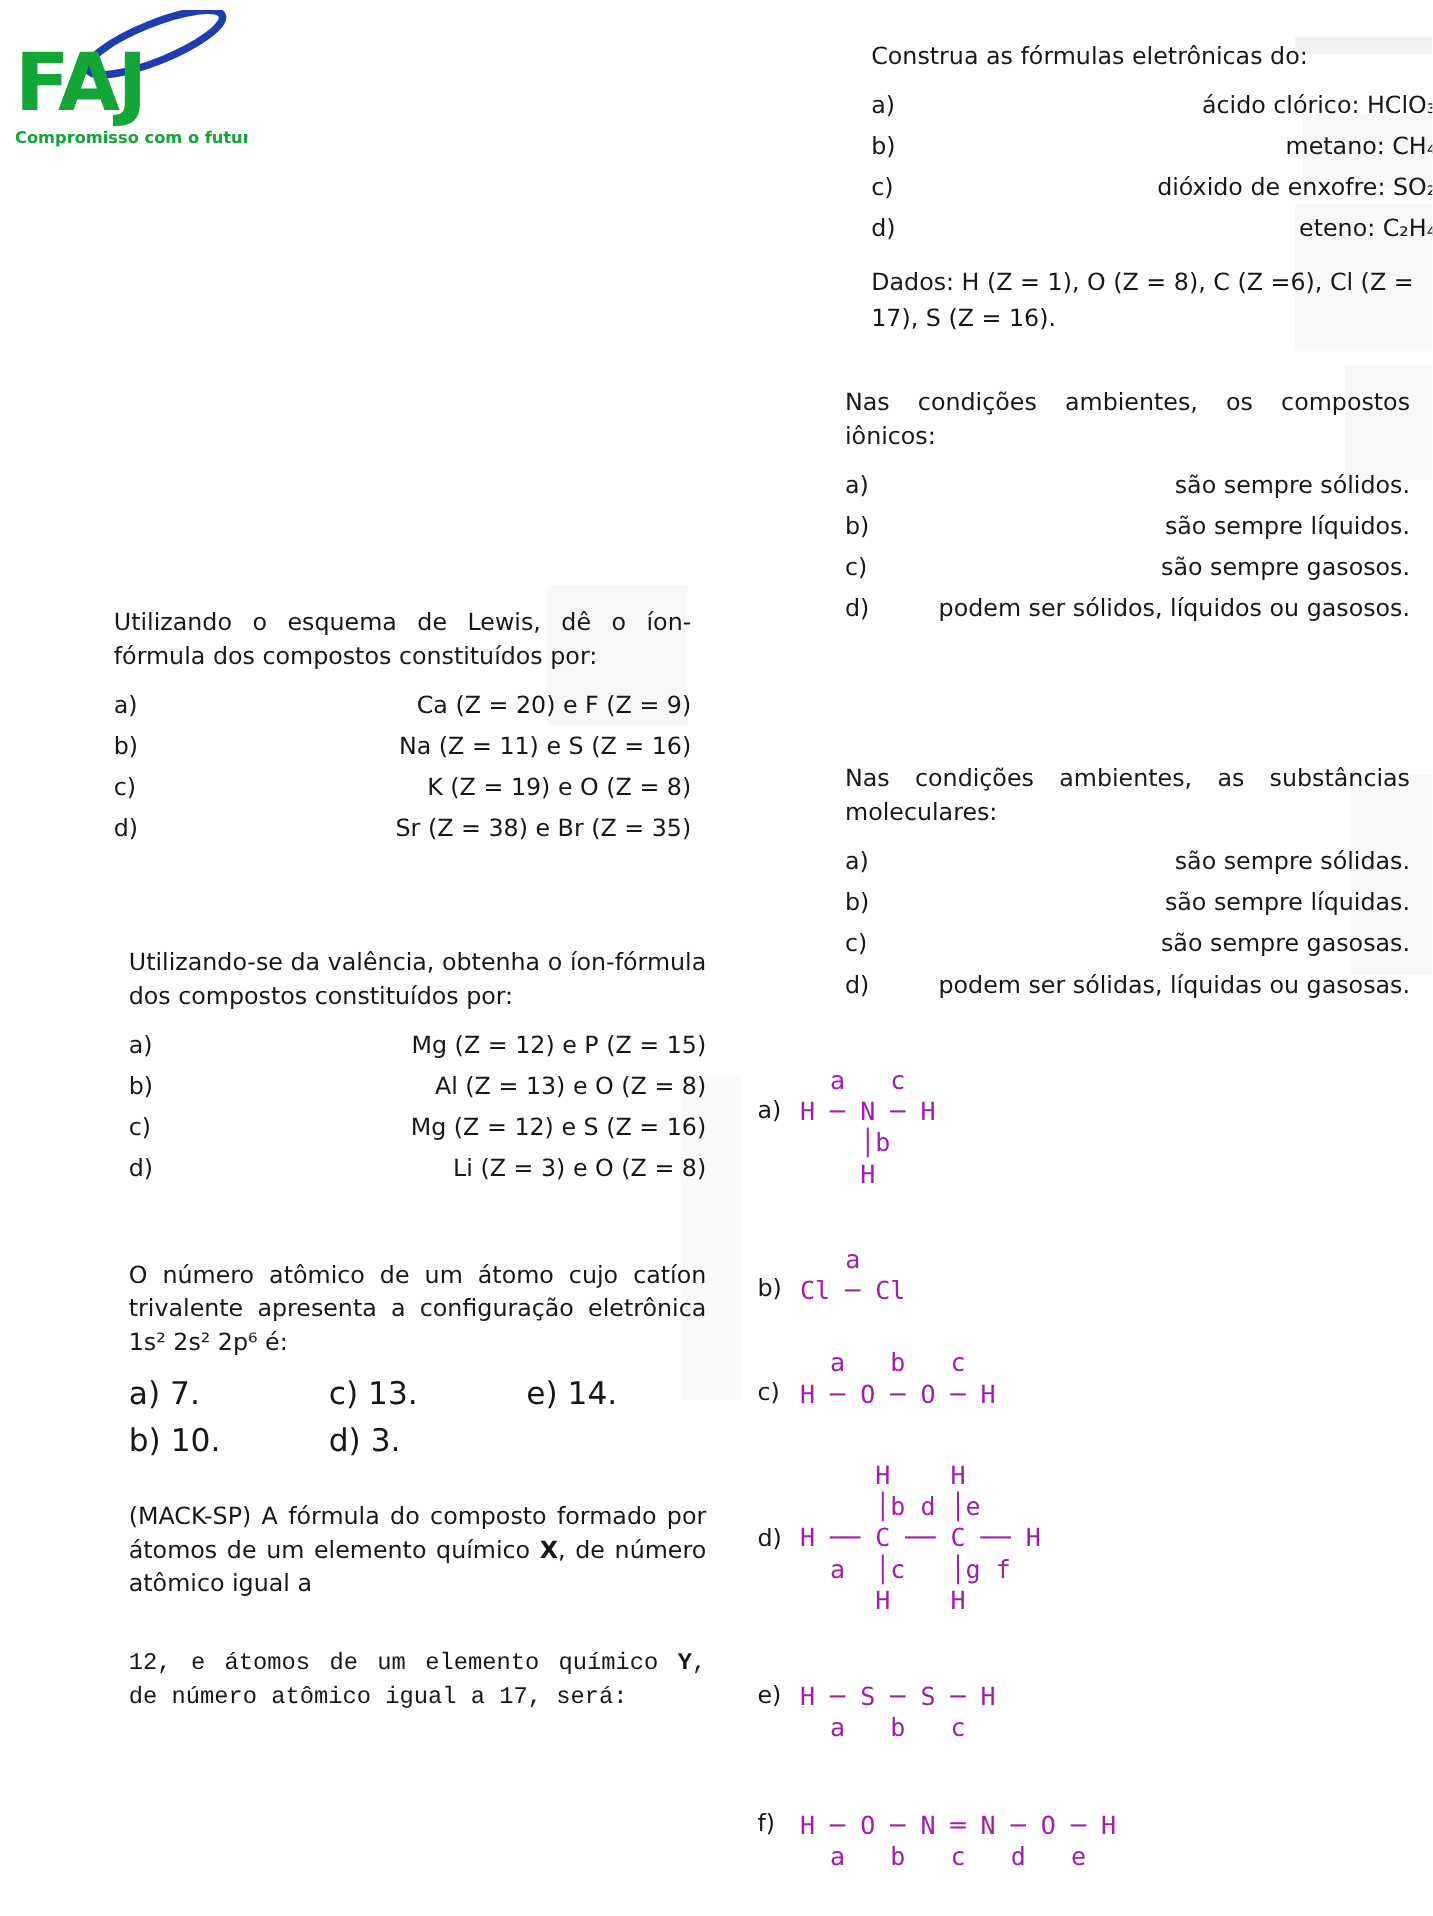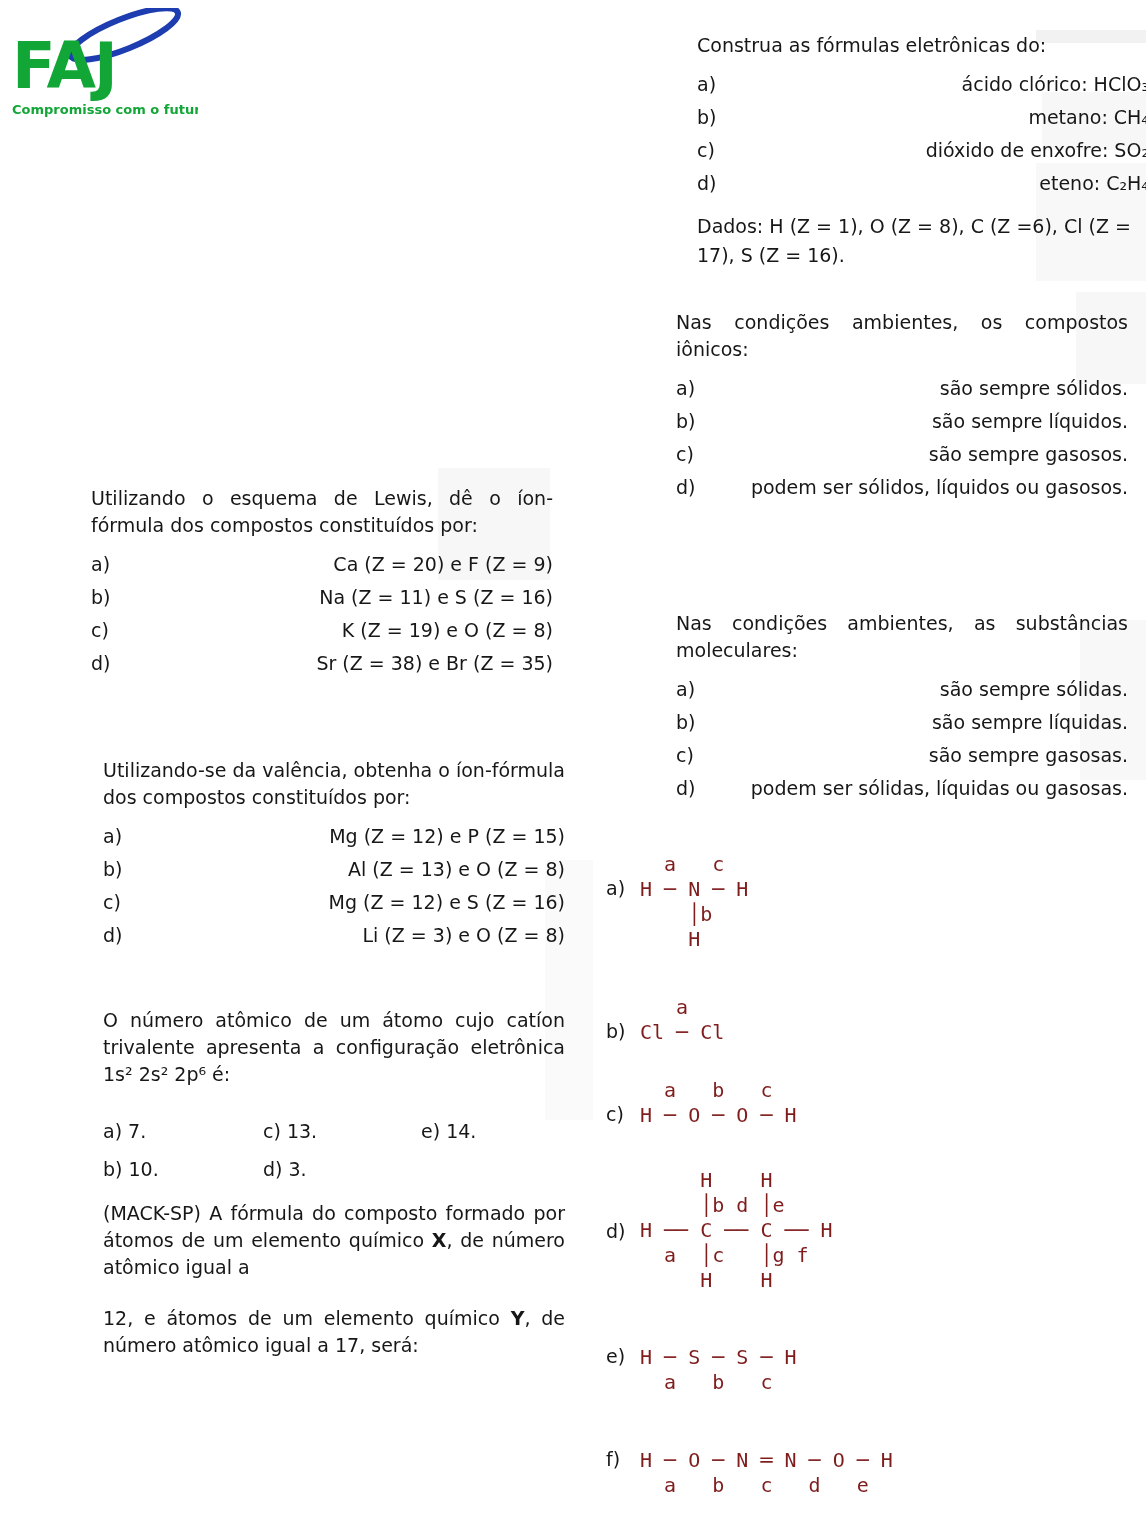--- a/index.html
+++ b/index.html
@@ -9,40 +9,40 @@
     width:1146px; height:1533px;
     background:#ffffff;
     font-family:"DejaVu Sans", sans-serif;
     color:#171717;
     overflow:hidden;
     border-radius:25px;
   }
   .block { position:absolute; }
   .stem { font-size:19px; line-height:27px; text-align:justify; }
   .stem b { font-weight:bold; }
-  .part2 { margin-top:24px; }
+  .part2 { margin-top:36px;font-family:Liberation Mono, monospace; }
   .opts { margin-top:12px; display:flex; flex-direction:column; gap:6px; }
   .opt { display:flex; font-size:19px; line-height:27px; }
   .opt-letter { width:37px; flex:none; }
   .opt-text { flex:1;text-align:right; }
   .opt-grid {
-    margin-top:30px;
+    margin-top:13px;
     display:grid;
     grid-template-columns:160px 158px 1fr;
     row-gap:11px;
-    font-size:19px; line-height:27px;
+    font-size:25px; line-height:27px;
   }
   .dados { margin-top:15px; font-size:19px; line-height:29px; }
   .formula { position:absolute; display:flex; align-items:flex-start; }
   .flabel { font-size:19px; width:34px; flex:none; font-family:"DejaVu Sans", sans-serif; }
   .fdiagram {
     font-family:"DejaVu Sans Mono", monospace;
     font-size:20px; line-height:25px;
     white-space:pre;
-    color:#7f1d1d;
+    color:#a21caf;
   }
   .logo { position:absolute; top:8px; left:8px; width:190px; height:115px; }
   .artifact { position:absolute; background:#7d7d7d; pointer-events:none; }
 </style>
 </head>
 <body>
 
 <div class="page">
 
   <div class="artifact" style="top:30px;left:1036px;width:110px;height:13px;opacity:.10"></div>

